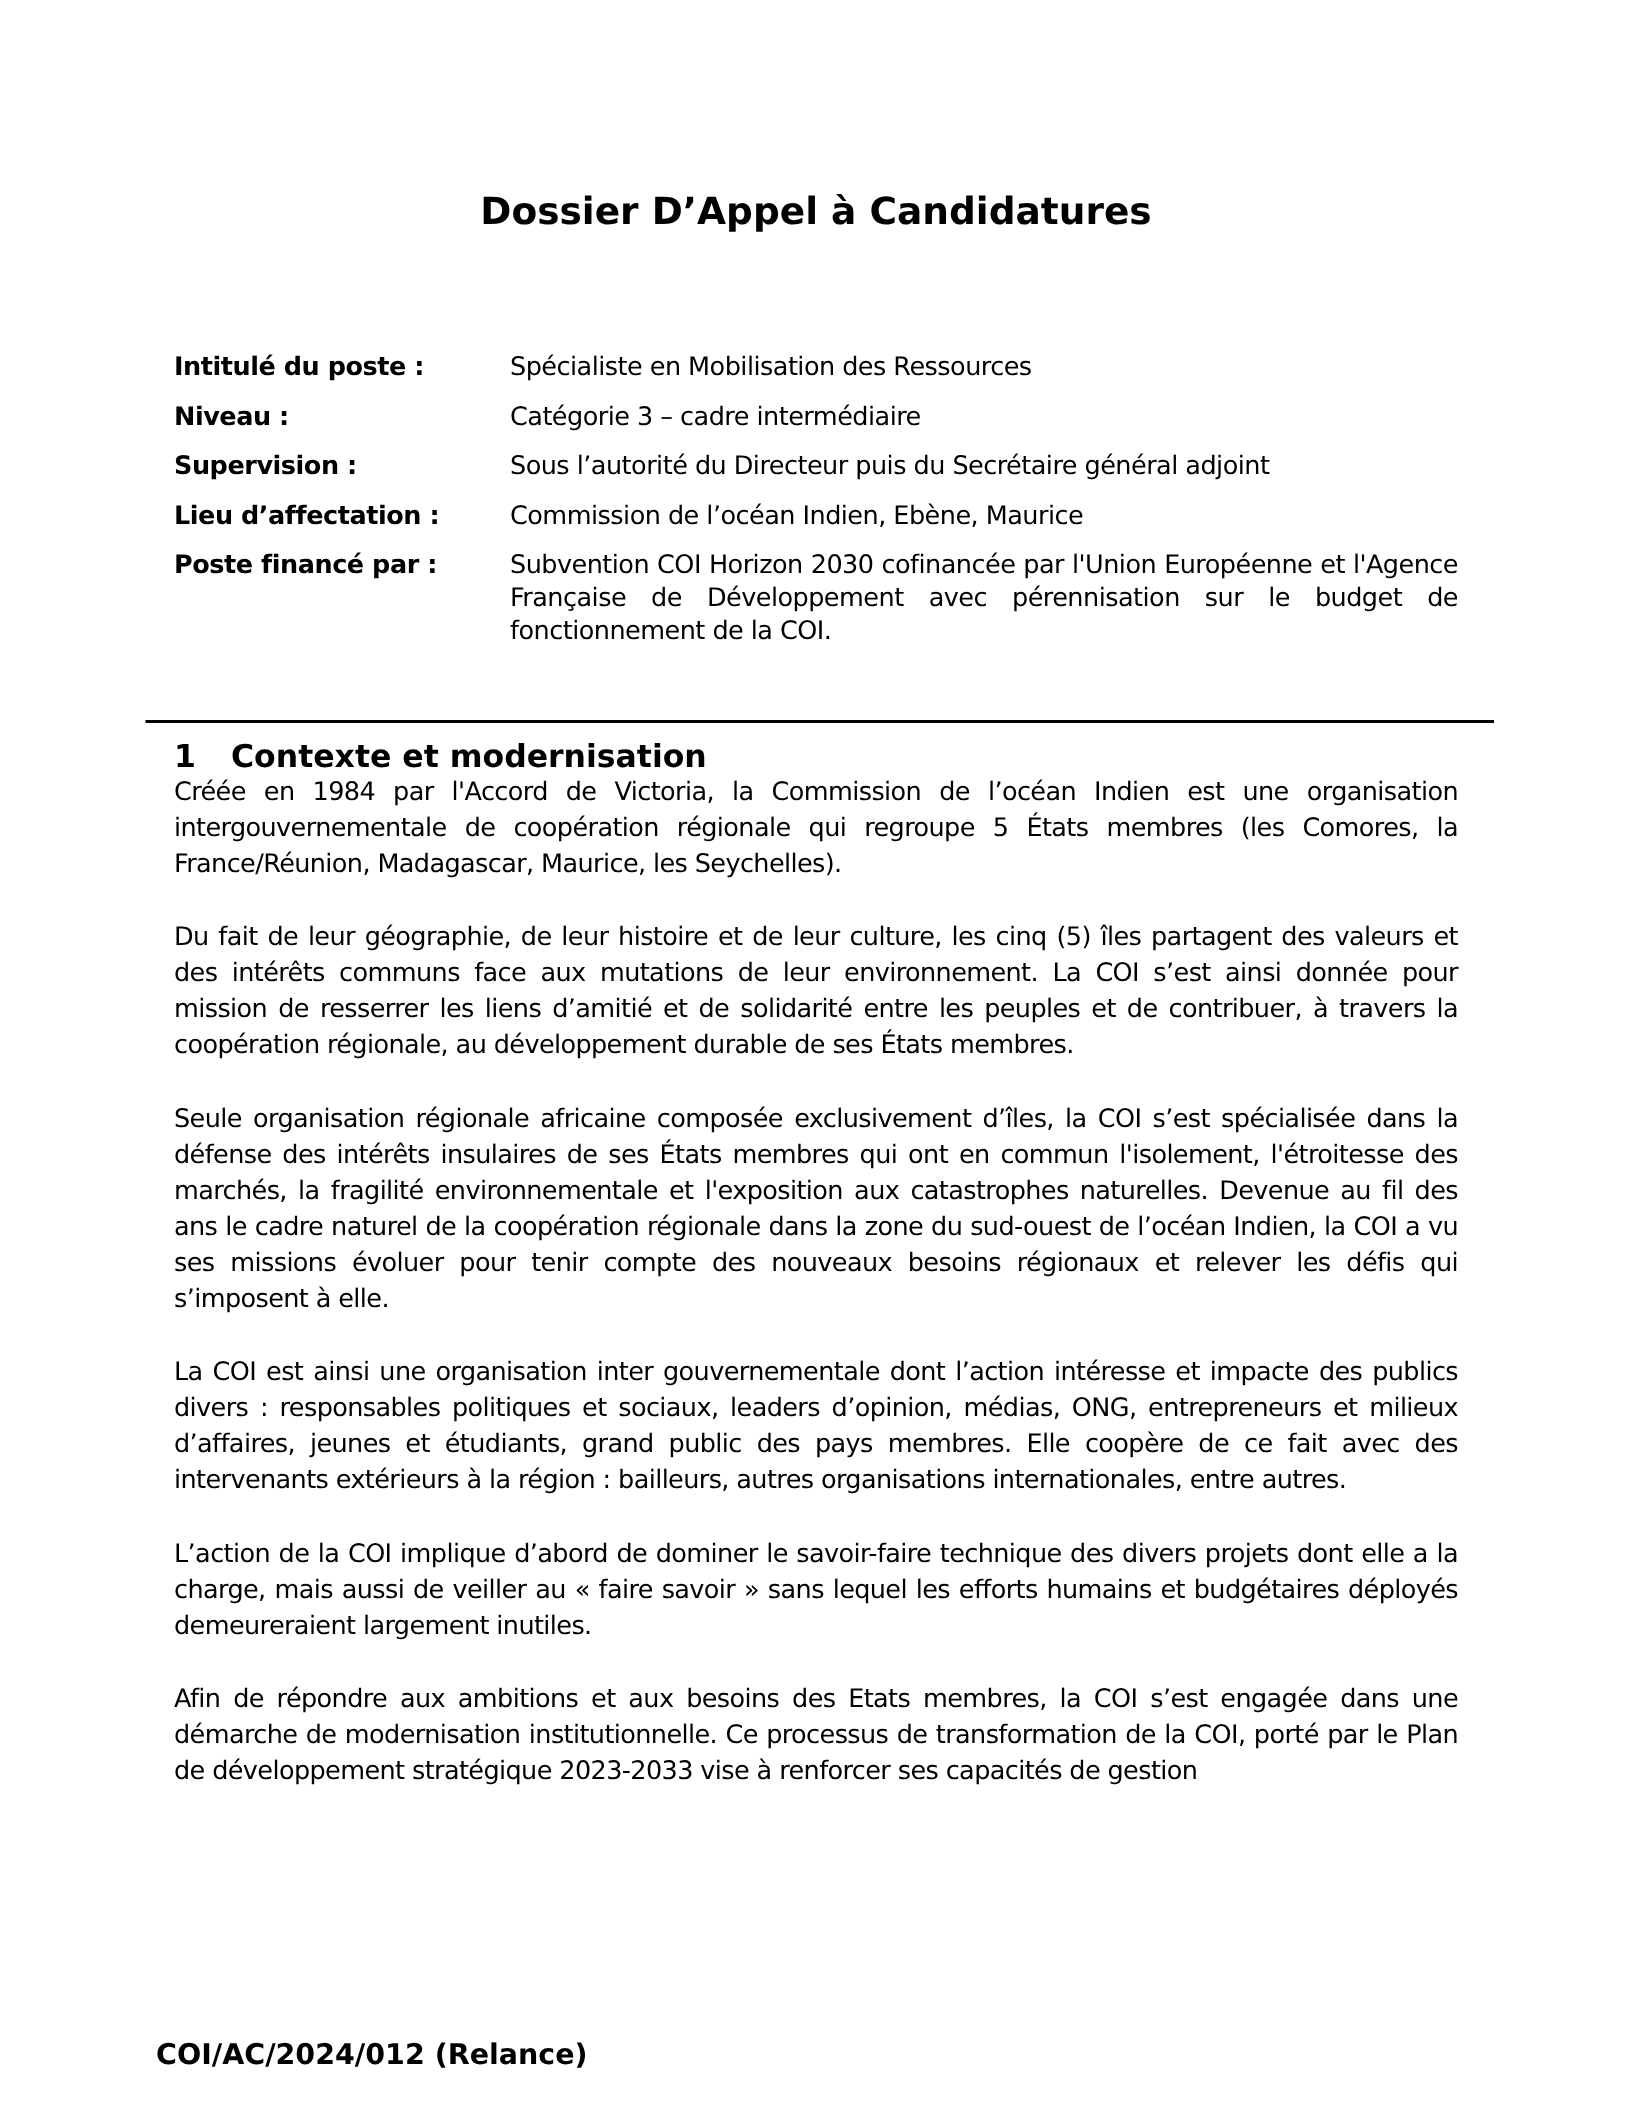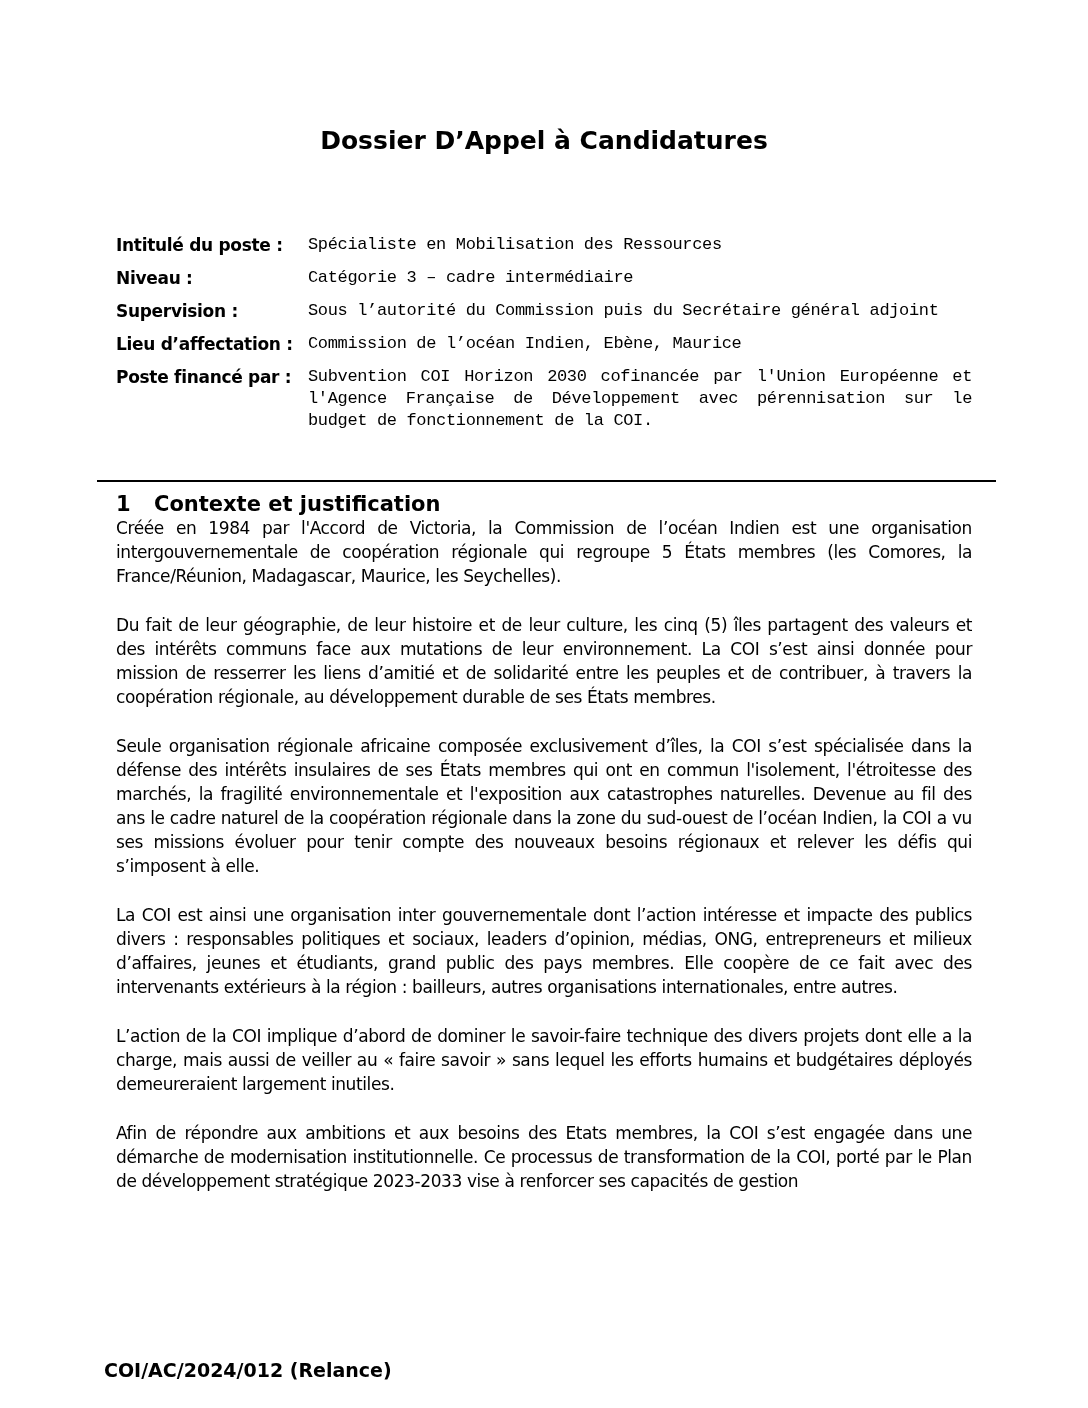--- a/index.html
+++ b/index.html
@@ -6,23 +6,23 @@
   body { width: 1088px; height: 1408px; position: relative; overflow: hidden;
          font-family: "DejaVu Sans", sans-serif; color: #000; }
   .page { position: absolute; left: 0; top: 0; width: 1088px; height: 1408px; margin-top: 32px; }
 
   .title { position: absolute; left: 0; width: 1088px; text-align: center;
            font-weight: bold; font-size: 25px; line-height: 34px; }
   .title.l1 { top: 92px; }
   .title.l2 { top: 132px; letter-spacing: 0.2px; }
 
   .meta { position: absolute; left: 116px; top: 202px; width: 856px; }
-  .meta-row { display: flex; font-size: 17px; line-height: 22px; margin-bottom: 11px; }
+  .meta-row { display: flex; font-size: 17px; line-height: 22px; margin-bottom: 11px; gap: 32px; }
   .meta-label { width: 192px; flex: 0 0 192px; font-weight: bold; white-space: nowrap; letter-spacing: -0.3px; }
-  .meta-value { flex: 1; text-align: justify; letter-spacing: -0.35px; font-family: Liberation Mono, monospace; }
+  .meta-value { flex: 1; text-align: justify; letter-spacing: -0.35px; }
 
   .rule { position: absolute; left: 97px; top: 448px; width: 899px; height: 2px; background: #000; }
 
   .h1 { position: absolute; left: 116px; top: 458px; font-weight: bold; font-size: 21px; line-height: 28px; }
   .h1 .num { display: inline-block; width: 38px; }
 
   .body { position: absolute; left: 116px; top: 484px; width: 856px; }
   .para { font-size: 17px; line-height: 24px; text-align: justify; letter-spacing: -0.4px; margin: 0 0 25px 0; }
 
   .footer { position: absolute; left: 104px; top: 1327px; font-weight: bold; font-size: 19px; }
@@ -37,36 +37,36 @@
     <div class="meta-row">
       <div class="meta-label">Intitulé du poste :</div>
       <div class="meta-value">Spécialiste en Mobilisation des Ressources</div>
     </div>
     <div class="meta-row">
       <div class="meta-label">Niveau :</div>
       <div class="meta-value">Catégorie 3 – cadre intermédiaire</div>
     </div>
     <div class="meta-row">
       <div class="meta-label">Supervision :</div>
-      <div class="meta-value">Sous l’autorité du Commission puis du Secrétaire général adjoint</div>
+      <div class="meta-value">Sous l’autorité du Directeur puis du Secrétaire général adjoint</div>
     </div>
     <div class="meta-row">
       <div class="meta-label">Lieu d’affectation :</div>
       <div class="meta-value">Commission de l’océan Indien, Ebène, Maurice</div>
     </div>
     <div class="meta-row">
       <div class="meta-label">Poste financé par :</div>
       <div class="meta-value">Subvention COI Horizon 2030 cofinancée par l'Union Européenne et l'Agence Française de Développement avec pérennisation sur le budget de fonctionnement de la COI.</div>
     </div>
   </div>
 
   <div class="rule"></div>
 
   <div class="h1">
-    <span class="num">1</span><span>Contexte et justification</span>
+    <span class="num">1</span><span>Contexte et modernisation</span>
   </div>
 
   <div class="body">
     <p class="para">Créée en 1984 par l'Accord de Victoria, la Commission de l’océan Indien est une organisation intergouvernementale de coopération régionale qui regroupe 5 États membres (les Comores, la France/Réunion, Madagascar, Maurice, les Seychelles).</p>
     <p class="para">Du fait de leur géographie, de leur histoire et de leur culture, les cinq (5) îles partagent des valeurs et des intérêts communs face aux mutations de leur environnement. La COI s’est ainsi donnée pour mission de resserrer les liens d’amitié et de solidarité entre les peuples et de contribuer, à travers la coopération régionale, au développement durable de ses États membres.</p>
     <p class="para">Seule organisation régionale africaine composée exclusivement d’îles, la COI s’est spécialisée dans la défense des intérêts insulaires de ses États membres qui ont en commun l'isolement, l'étroitesse des marchés, la fragilité environnementale et l'exposition aux catastrophes naturelles. Devenue au fil des ans le cadre naturel de la coopération régionale dans la zone du sud-ouest de l’océan Indien, la COI a vu ses missions évoluer pour tenir compte des nouveaux besoins régionaux et relever les défis qui s’imposent à elle.</p>
     <p class="para">La COI est ainsi une organisation inter gouvernementale dont l’action intéresse et impacte des publics divers : responsables politiques et sociaux, leaders d’opinion, médias, ONG, entrepreneurs et milieux d’affaires, jeunes et étudiants, grand public des pays membres. Elle coopère de ce fait avec des intervenants extérieurs à la région : bailleurs, autres organisations internationales, entre autres.</p>
     <p class="para">L’action de la COI implique d’abord de dominer le savoir-faire technique des divers projets dont elle a la charge, mais aussi de veiller au « faire savoir » sans lequel les efforts humains et budgétaires déployés demeureraient largement inutiles.</p>
     <p class="para">Afin de répondre aux ambitions et aux besoins des Etats membres, la COI s’est engagée dans une démarche de modernisation institutionnelle. Ce processus de transformation de la COI, porté par le Plan de développement stratégique 2023-2033 vise à renforcer ses capacités de gestion</p>
   </div>

